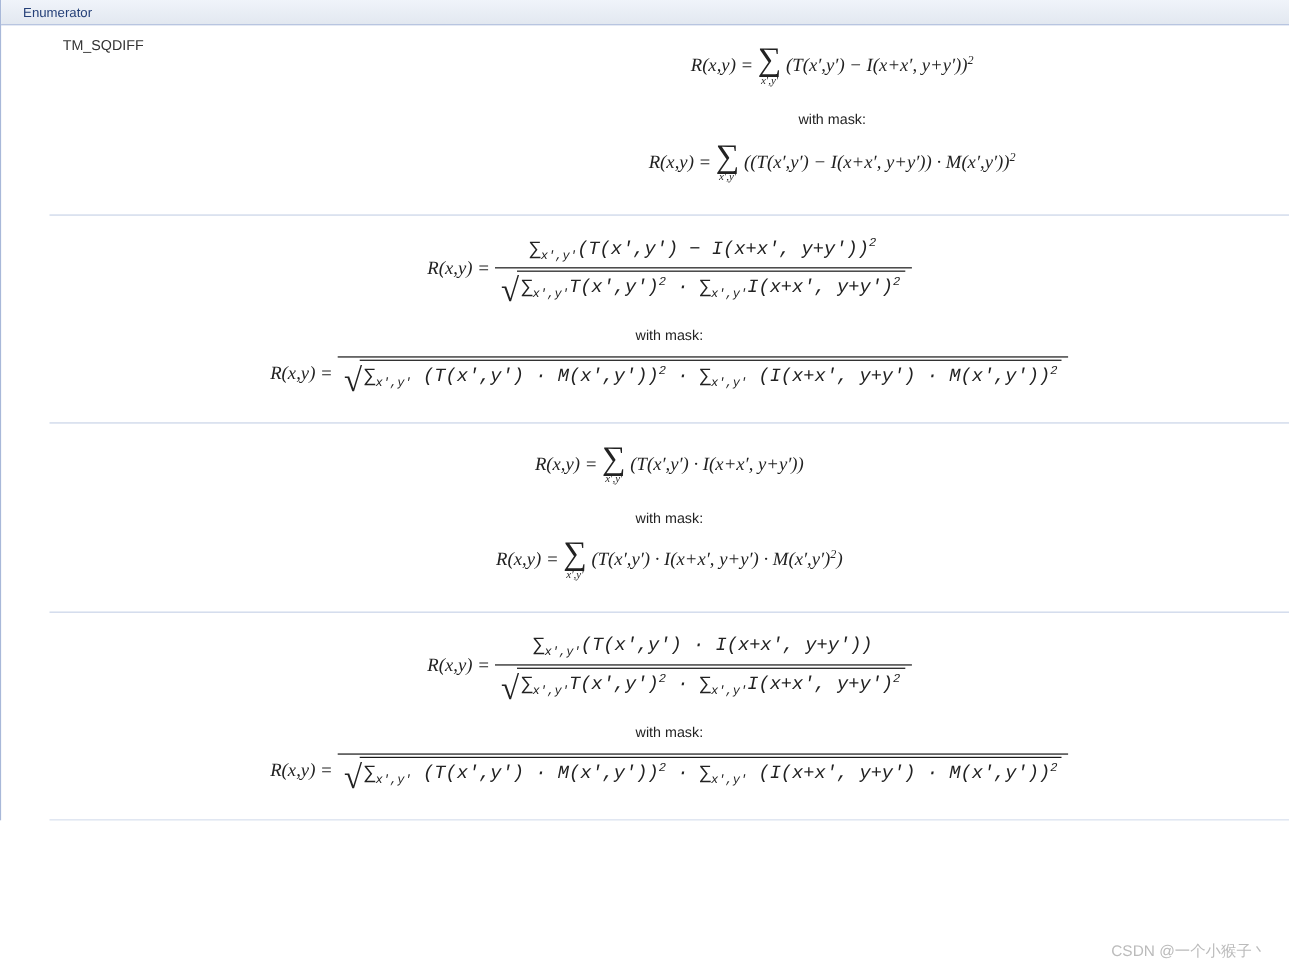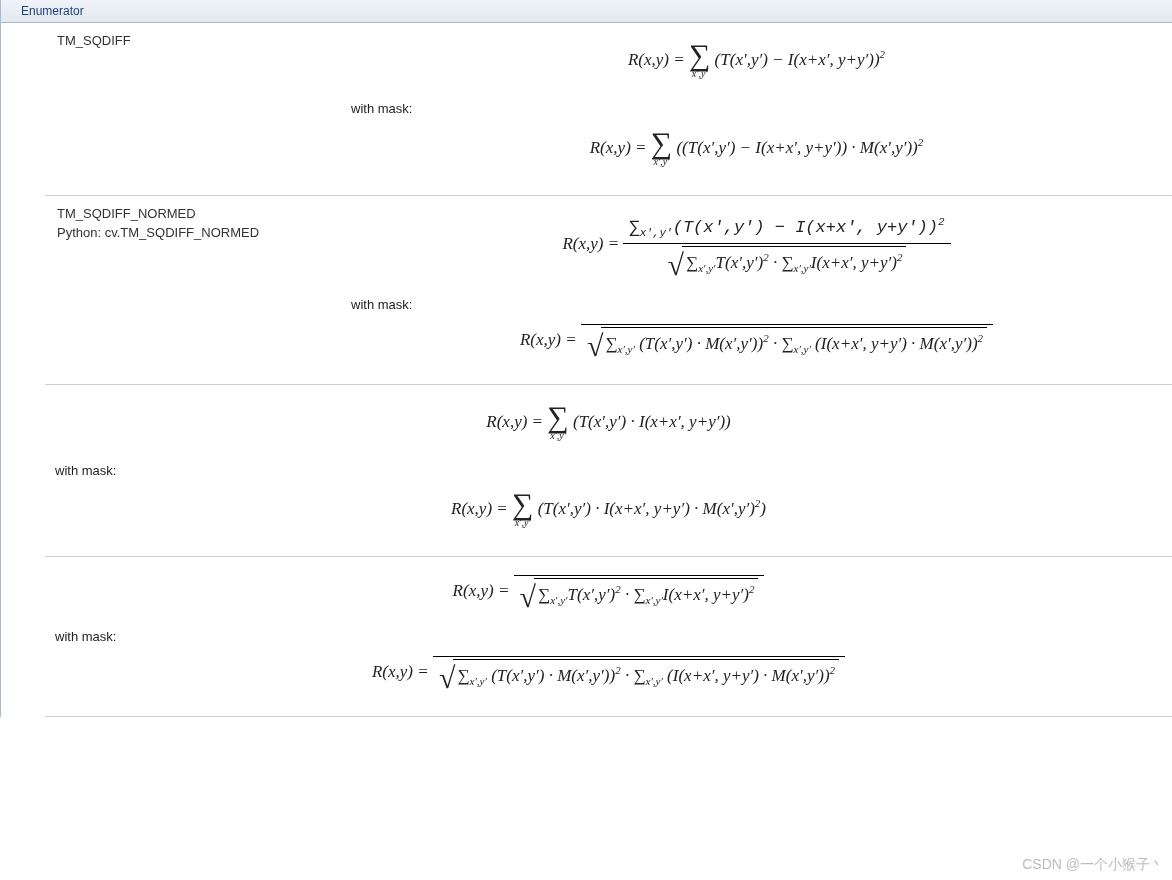--- a/index.html
+++ b/index.html
@@ -24,21 +24,21 @@
     width: 296px;
     padding: 8px 12px;
     line-height: 1.5;
     color: #333;
   }
   .right {
     flex: 1;
     padding: 8px 10px;
     line-height: 1.5;
   }
-  .with-mask { margin: 18px 0 6px 0; }
+  .with-mask { margin: 18px 0 6px 0; text-align: center; }
   .formula {
     text-align: center;
     margin: 10px 0 18px 0;
     font-family: Georgia, "Times New Roman", serif;
     font-style: italic;
     font-size: 17px;
     white-space: nowrap;
   }
   .frac {
     display: inline-block;
@@ -65,24 +65,25 @@
   .sqrt .radical {
     font-style: normal;
     font-size: 30px;
     line-height: 0.8;
     align-self: flex-end;
     margin-right: -2px;
   }
   .sqrt .radicand {
     border-top: 1.2px solid #000;
     padding: 2px 4px 0 4px;
+    font-family: Liberation Mono, monospace;
   }
   .watermark {
     position: fixed;
-    right: 8px;
+    right: 20px;
     bottom: 6px;
     color: #bbb;
     font-size: 14px;
     font-family: sans-serif;
     pointer-events: none;
   }
 </style>
 </head>
 <body>
 
@@ -102,24 +103,20 @@
       <div class="with-mask">with mask:</div>
       <div class="formula" title="R(x,y) = Σ_{x',y'} ((T(x',y') − I(x+x', y+y')) · M(x',y'))^2">
         <i>R</i>(<i>x</i>,<i>y</i>) = 
         <span class="sum"><span class="sigma">∑</span><span class="sub">x′,y′</span></span>
         ((<i>T</i>(<i>x</i>′,<i>y</i>′) − <i>I</i>(<i>x</i>+<i>x</i>′, <i>y</i>+<i>y</i>′)) · <i>M</i>(<i>x</i>′,<i>y</i>′))<span class="sup">2</span>
       </div>
     </div>
   </div>
 
   <div class="row">
-    <div class="left">
-      <div>TM_SQDIFF_NORMED</div>
-      <div>Python: cv.TM_SQDIFF_NORMED</div>
-    </div>
     <div class="right">
       <div class="formula" title="R(x,y) = Σ_{x',y'}(T(x',y') − I(x+x', y+y'))^2 / sqrt( Σ_{x',y'} T(x',y')^2 · Σ_{x',y'} I(x+x', y+y')^2 )">
         <i>R</i>(<i>x</i>,<i>y</i>) =
         <span class="frac">
           <span class="num"><span class="issum">∑</span><span class="sub2">x′,y′</span>(<i>T</i>(<i>x</i>′,<i>y</i>′) − <i>I</i>(<i>x</i>+<i>x</i>′, <i>y</i>+<i>y</i>′))<span class="sup">2</span></span>
           <span class="den">
             <span class="sqrt">
                 <span class="radical">√</span>
                 <span class="radicand">
               <span class="issum">∑</span><span class="sub2">x′,y′</span><i>T</i>(<i>x</i>′,<i>y</i>′)<span class="sup">2</span> · <span class="issum">∑</span><span class="sub2">x′,y′</span><i>I</i>(<i>x</i>+<i>x</i>′, <i>y</i>+<i>y</i>′)<span class="sup">2</span>
@@ -159,20 +156,21 @@
         (<i>T</i>(<i>x</i>′,<i>y</i>′) · <i>I</i>(<i>x</i>+<i>x</i>′, <i>y</i>+<i>y</i>′) · <i>M</i>(<i>x</i>′,<i>y</i>′)<span class="sup">2</span>)
       </div>
     </div>
   </div>
 
   <div class="row">
     <div class="right">
       <div class="formula" title="R(x,y) = Σ_{x',y'} (T(x',y') · I(x+x', y+y')) / sqrt( Σ_{x',y'} T(x',y')^2 · Σ_{x',y'} I(x+x', y+y')^2 )">
         <i>R</i>(<i>x</i>,<i>y</i>) =
         <span class="frac">
+          <span class="num"><span class="issum">∑</span><span class="sub2">x′,y′</span>(<i>T</i>(<i>x</i>′,<i>y</i>′) · <i>I</i>(<i>x</i>+<i>x</i>′, <i>y</i>+<i>y</i>′))</span>
           <span class="den">
             <span class="sqrt">
                 <span class="radical">√</span>
                 <span class="radicand">
               <span class="issum">∑</span><span class="sub2">x′,y′</span><i>T</i>(<i>x</i>′,<i>y</i>′)<span class="sup">2</span> · <span class="issum">∑</span><span class="sub2">x′,y′</span><i>I</i>(<i>x</i>+<i>x</i>′, <i>y</i>+<i>y</i>′)<span class="sup">2</span>
             </span>
               </span>
           </span>
         </span>
       </div>

